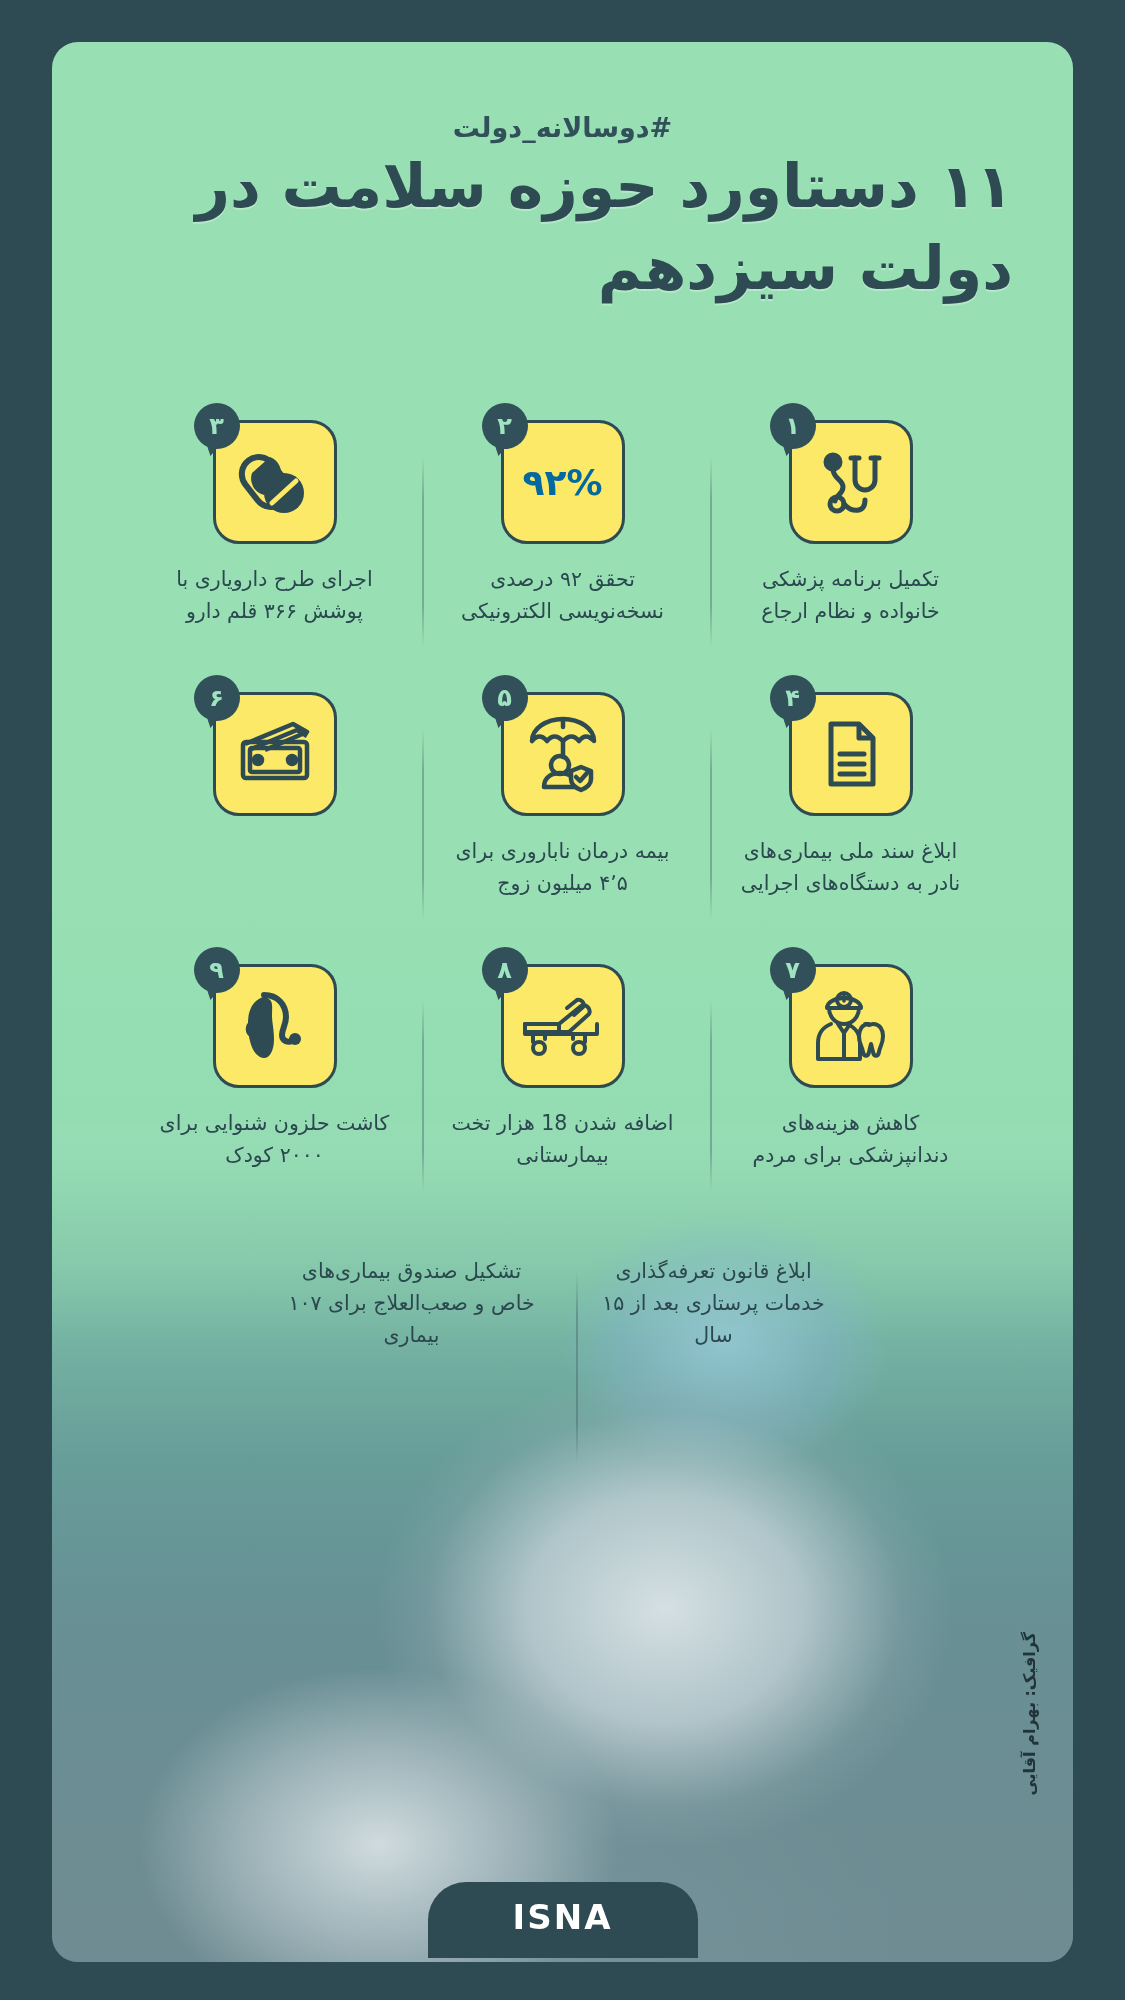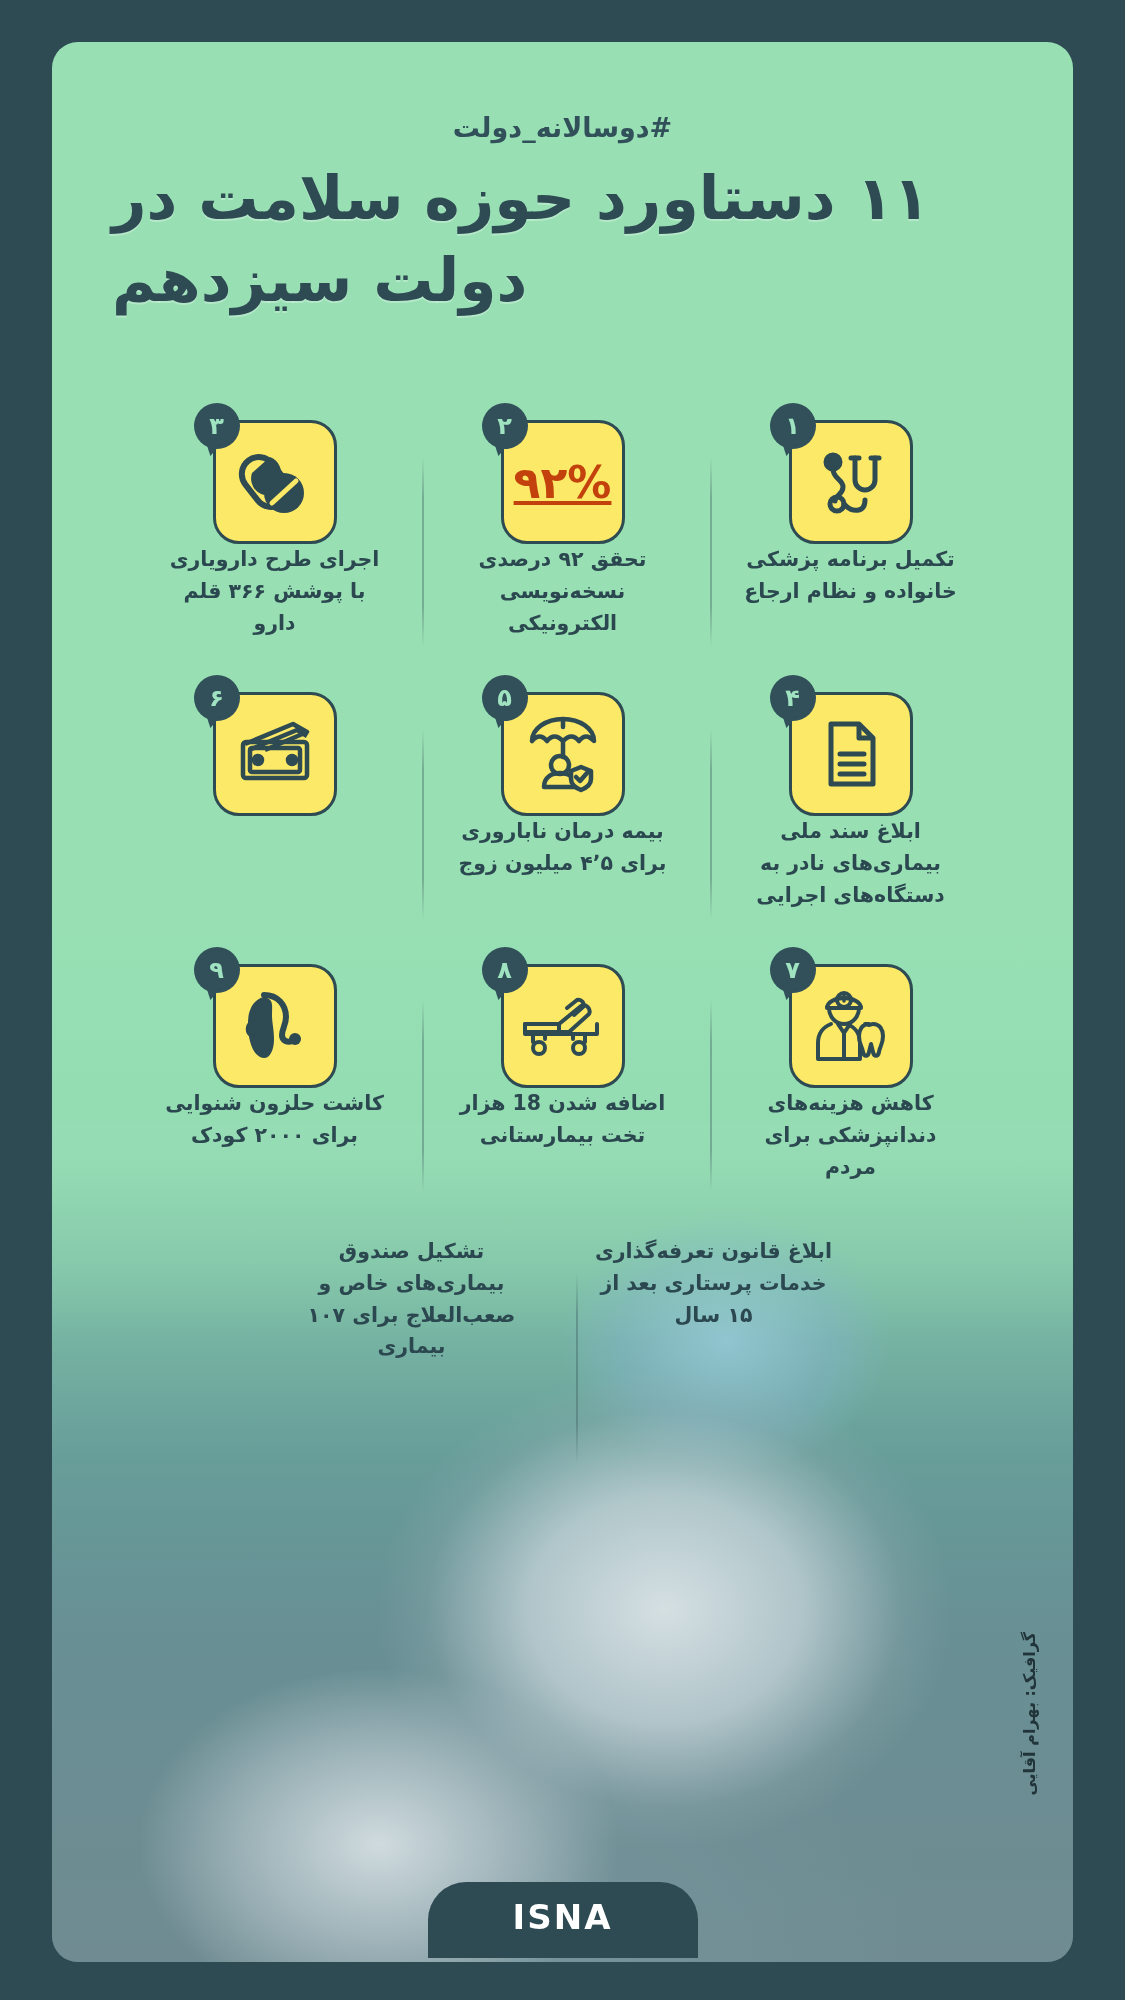--- a/index.html
+++ b/index.html
@@ -53,22 +53,22 @@
   }
 
   
   .hashtag {
     position: absolute; top: 70px; left:0; right:0;
     text-align:center;
     font-size: 27px; font-weight: 700;
     color: #31505a; letter-spacing: .5px;
   }
   .title {
-    position: absolute; top: 116px; left: 60px; right: 60px;
-    text-align: left;
+    position: absolute; top: 104px; left: 60px; right: 60px;
+    text-align: right;
     font-size: 60px;
     line-height: 1.36;
     font-weight: 900;
     color: #2e4a52;
     text-shadow: 0 2px 0 rgba(255,255,255,.28);
   }
 
   
   .grid {
     position:absolute;
@@ -122,32 +122,31 @@
   }
   .badge::after {
     content:"";
     position:absolute; bottom:-7px; left:13px;
     width: 14px; height: 12px;
     background:#31505a;
     clip-path: polygon(0 0, 100% 0, 28% 100%);
   }
 
   .big-num {
-    font-size: 44px; font-weight: 900; color:#c2410c;
+    font-size: 36px; font-weight: 900; color:#0369a1;
     direction: ltr;
-    text-decoration: underline;
   }
 
   .caption {
-    margin-top: 0;
+    margin-top: 20px;
     width: 230px;
     text-align: center;
     font-size: 20.5px;
     line-height: 1.55;
-    font-weight: 700;
+    font-weight: 400;
     color: #2b474f;
   }
   .row.r4 .caption { width: 248px; }
   .row.r4 .cell { width: 250px; }
 
   
   .credit {
     position:absolute;
     right: 34px; bottom: 330px;
     transform: rotate(-90deg);

